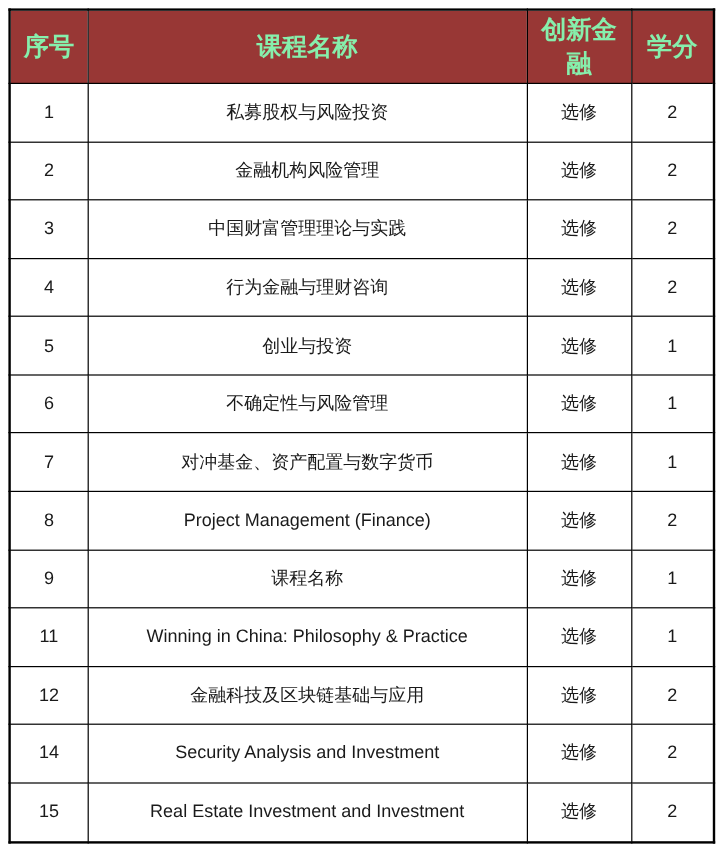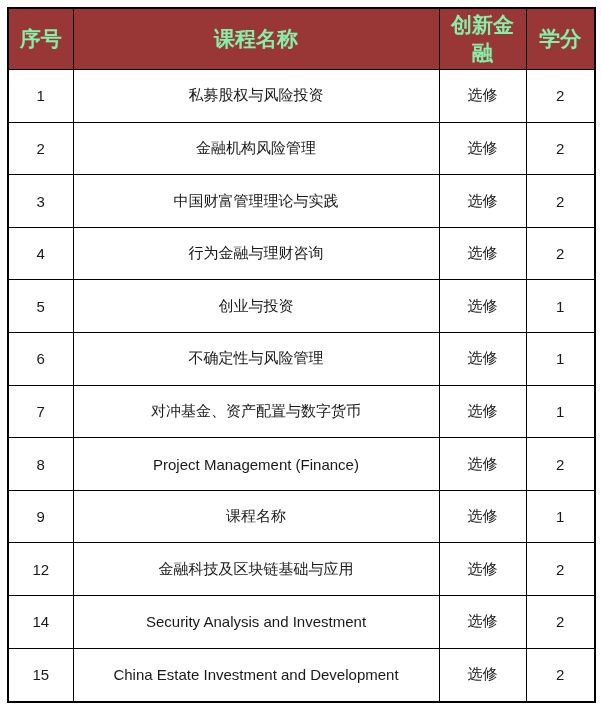--- a/index.html
+++ b/index.html
@@ -117,32 +117,38 @@
           <td>选修</td>
           <td>2</td>
         </tr>
         <tr>
           <td>9</td>
           <td>课程名称</td>
           <td>选修</td>
           <td>1</td>
         </tr>
         <tr>
+          <td>11</td>
+          <td>Winning in China: Philosophy &amp; Practice</td>
+          <td>选修</td>
+          <td>1</td>
+        </tr>
+        <tr>
           <td>12</td>
           <td>金融科技及区块链基础与应用</td>
           <td>选修</td>
           <td>2</td>
         </tr>
         <tr>
           <td>14</td>
           <td>Security Analysis and Investment</td>
           <td>选修</td>
           <td>2</td>
         </tr>
         <tr>
           <td>15</td>
-          <td>China Estate Investment and Development</td>
+          <td>Real Estate Investment and Investment</td>
           <td>选修</td>
           <td>2</td>
         </tr>
       </tbody>
   </table>
 </div>
 
 </body></html>

